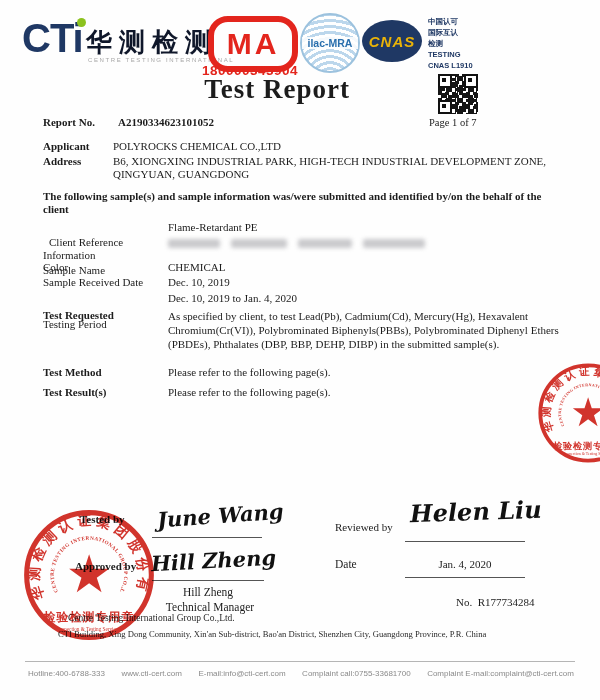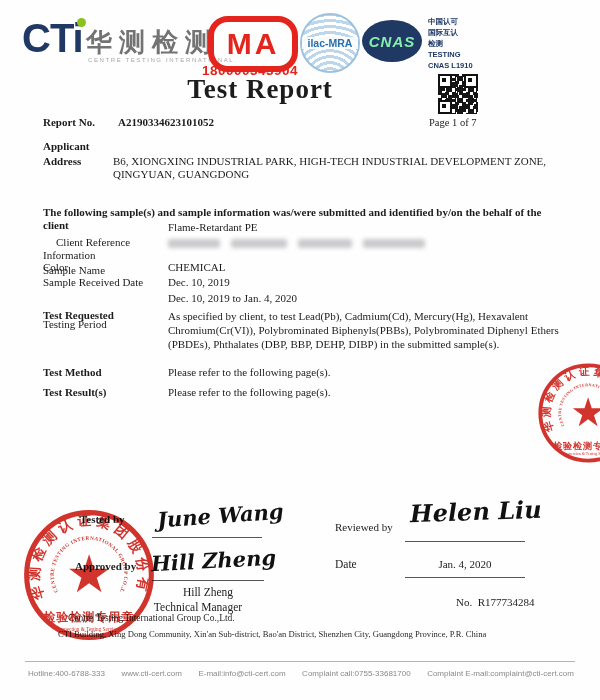--- a/index.html
+++ b/index.html
@@ -6,36 +6,36 @@
   #page{position:relative;width:600px;height:700px;background:#fefefe;overflow:hidden;
         font-family:"Liberation Serif",serif;color:#1c1c1c;}
   .abs{position:absolute;}
   .lbl{font-weight:bold;font-size:11px;white-space:nowrap;}
   .val{font-size:11px;white-space:nowrap;}
   .wrap{white-space:normal;}
   
   .cti-text{font-family:"Liberation Sans",sans-serif;font-weight:bold;font-size:40px;
             color:#1f3864;letter-spacing:-1px;line-height:1;}
   .cti-dot{width:9px;height:9px;border-radius:50%;background:#8cc21e;}
-  .cti-cn{font-size:26px;color:#737373;letter-spacing:7px;font-weight:bold;line-height:1;}
+  .cti-cn{font-size:26px;color:#0f172a;letter-spacing:7px;font-weight:bold;line-height:1;}
   .cti-sub{font-family:"Liberation Sans",sans-serif;font-size:6px;color:#a7a7a7;letter-spacing:1.6px;}
   .cma-box{width:78px;height:44px;border:6px solid #e3251d;border-radius:20px;
            display:flex;align-items:center;justify-content:center;}
   .cma-ma{color:#e3251d;font-family:"Liberation Sans",sans-serif;font-weight:bold;
           font-size:30px;letter-spacing:3px;line-height:1;}
   .cma-num{color:#e3251d;font-family:"Liberation Sans",sans-serif;font-weight:bold;
            font-size:13.5px;text-align:center;width:96px;letter-spacing:.5px;}
   .ilac{width:56px;height:56px;border-radius:50%;
         background:repeating-radial-gradient(circle at 50% 120%, #bcd7ec 0 3px, #ffffff 3px 6px);
         border:2px solid #9cc2de;display:flex;align-items:center;justify-content:center;}
   .ilac-band{background:rgba(255,255,255,.85);width:60px;text-align:center;
              font-family:"Liberation Sans",sans-serif;font-weight:bold;font-size:10.5px;color:#2a6fad;}
   .cnas{width:60px;height:42px;border-radius:50%;background:#1f3864;
         display:flex;align-items:center;justify-content:center;}
-  .cnas-t{color:#86efac;font-family:"Liberation Sans",sans-serif;font-weight:bold;
+  .cnas-t{color:#eab308;font-family:"Liberation Sans",sans-serif;font-weight:bold;
           font-style:italic;font-size:15px;letter-spacing:1px;}
   .accr{font-family:"Liberation Sans",sans-serif;font-weight:bold;font-size:7.5px;
         color:#1f3864;line-height:11px;}
   .qr{width:40px;height:40px;background-color:#fff;
       background-image:
         repeating-conic-gradient(#151515 0% 25%, rgba(255,255,255,0) 0% 50%),
         repeating-conic-gradient(#151515 0% 25%, rgba(255,255,255,0) 0% 50%);
       background-size:7px 7px, 11px 11px;background-position:0 0, 3px 2px;}
   .qr-f{position:absolute;width:10px;height:10px;border:2px solid #111;background:#fff;}
   .qr-f::after{content:"";position:absolute;left:2px;top:2px;width:4px;height:4px;background:#111;}
@@ -86,37 +86,38 @@
     <div>CNAS L1910</div>
   </div>
 
   <div class="abs qr" style="left:438px;top:74px;">
     <span class="qr-f" style="left:0;top:0;"></span>
     <span class="qr-f" style="right:0;top:0;"></span>
     <span class="qr-f" style="left:0;bottom:0;"></span>
   </div>
   <div class="abs page-ind" style="left:429px;top:117px;">Page 1 of 7</div>
 
-  <div class="abs title" style="left:170px;top:74px;width:180px;text-align:center;">Test Report</div>
+  <div class="abs title" style="left:170px;top:74px;width:180px;text-align:right;">Test Report</div>
 
   <div class="abs lbl" style="left:43px;top:116px;">Report No.</div>
   <div class="abs val" style="left:118px;top:116px;font-weight:bold;">A2190334623101052</div>
 
   <div class="abs lbl" style="left:43px;top:140px;">Applicant</div>
+  <div class="abs val" style="left:113px;top:140px;">POLYROCKS CHEMICAL CO.,LTD</div>
 
   <div class="abs lbl" style="left:43px;top:155px;">Address</div>
   <div class="abs val" style="left:113px;top:155px;">B6, XIONGXING INDUSTRIAL PARK, HIGH-TECH INDUSTRIAL DEVELOPMENT ZONE,</div>
   <div class="abs val" style="left:113px;top:168px;">QINGYUAN, GUANGDONG</div>
 
-  <div class="abs lbl wrap" style="left:43px;top:190px;width:524px;line-height:13px;margin-top:16px;">The following sample(s) and sample information was/were submitted and identified by/on the behalf of the client</div>
+  <div class="abs lbl wrap" style="left:43px;top:190px;width:524px;line-height:13px;">The following sample(s) and sample information was/were submitted and identified by/on the behalf of the client</div>
 
   <div class="abs val" style="left:43px;top:221px;margin-top:43px;">Sample Name</div>
   <div class="abs val" style="left:168px;top:221px;">Flame-Retardant PE</div>
 
-  <div class="abs val" style="left:50px;top:236px;padding-left:6px;">Client Reference</div>
+  <div class="abs val" style="left:43px;top:236px;padding-left:6px;">Client Reference</div>
   <div class="abs val" style="left:43px;top:249px;">Information</div>
   <div class="abs" style="left:168px;top:239px;display:flex;gap:11px;">
     <span class="redact" style="width:52px;"></span>
     <span class="redact" style="width:56px;"></span>
     <span class="redact" style="width:54px;"></span>
     <span class="redact" style="width:62px;"></span>
   </div>
 
   <div class="abs val" style="left:43px;top:261px;">Color</div>
   <div class="abs val" style="left:168px;top:261px;">CHEMICAL</div>
@@ -139,21 +140,21 @@
   <div class="abs lbl" style="left:80px;top:513px;">Tested by</div>
   <div class="abs lbl" style="left:75px;top:560px;">Approved by</div>
 
   <div class="abs sig" style="left:157px;top:503px;font-size:21px;transform:rotate(-4deg);">June Wang</div>
   <div class="abs sigline" style="left:152px;top:537px;width:110px;"></div>
 
   <div class="abs sig" style="left:151px;top:548px;font-size:21px;transform:rotate(-3deg);">Hill Zheng</div>
   <div class="abs sigline" style="left:152px;top:580px;width:112px;"></div>
 
   <div class="abs val" style="left:152px;top:586px;width:112px;text-align:center;font-size:11.5px;">Hill Zheng</div>
-  <div class="abs val" style="left:132px;top:601px;width:132px;text-align:center;font-size:11.5px;">Technical Manager</div>
+  <div class="abs val" style="left:144px;top:601px;width:132px;text-align:center;font-size:11.5px;">Technical Manager</div>
 
   <div class="abs lbl" style="left:335px;top:521px;font-weight:normal;font-size:11px;">Reviewed by</div>
   <div class="abs sig" style="left:410px;top:497px;font-size:24px;transform:rotate(-2deg);">Helen Liu</div>
   <div class="abs sigline" style="left:405px;top:541px;width:120px;"></div>
 
   <div class="abs val" style="left:335px;top:558px;font-size:11.5px;">Date</div>
   <div class="abs val" style="left:405px;top:558px;width:120px;text-align:center;">Jan. 4, 2020</div>
   <div class="abs sigline" style="left:405px;top:577px;width:120px;"></div>
 
   <div class="abs val" style="left:456px;top:596px;">

